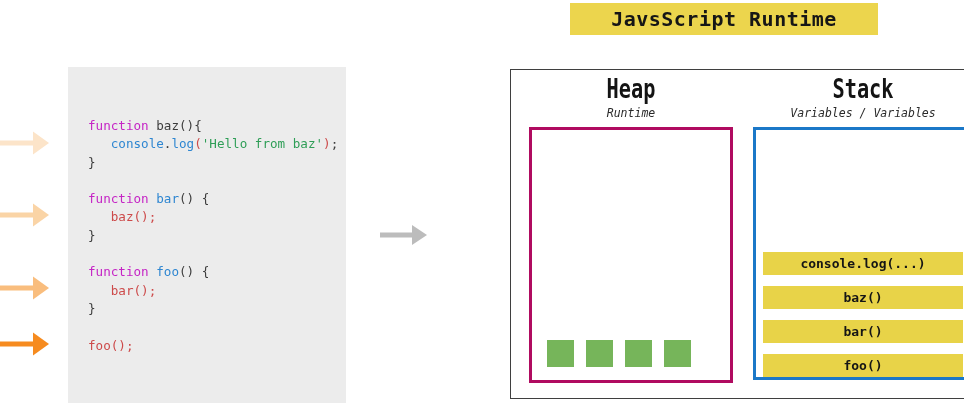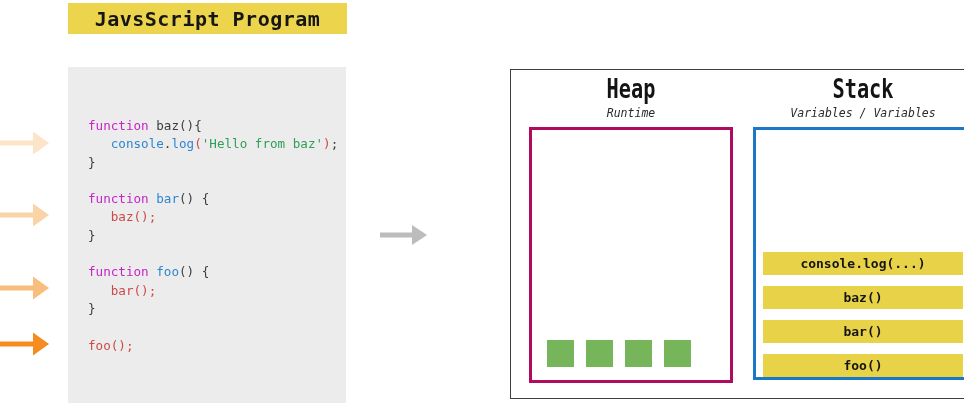--- a/index.html
+++ b/index.html
@@ -67,24 +67,24 @@
     width:200px;height:23px;background:var(--frame-yellow);flex:0 0 auto;
     display:flex;align-items:center;justify-content:center;
     font-size:13px;font-weight:bold;color:#151515;
   }
 </style>
 </head>
 <body>
 
 <div class="stage">
 
-  <div class="title-bar program-title">
-    <span>JavsScript Program</span>
+
+  <div class="title-bar runtime-title">
+    <span>JavsScript Runtime</span>
   </div>
-
 
   <div class="flow-arrows">
       <svg width="50" height="26" viewBox="0 0 50 26">
         <rect x="0" y="10.5" width="34" height="5" fill="#fce4c9"></rect>
         <polygon points="33,1.5 33,24.5 49,13" fill="#fce4c9"></polygon>
       </svg>
       <svg width="50" height="26" viewBox="0 0 50 26">
         <rect x="0" y="10.5" width="34" height="5" fill="#fad4a6"></rect>
         <polygon points="33,1.5 33,24.5 49,13" fill="#fad4a6"></polygon>
       </svg>

